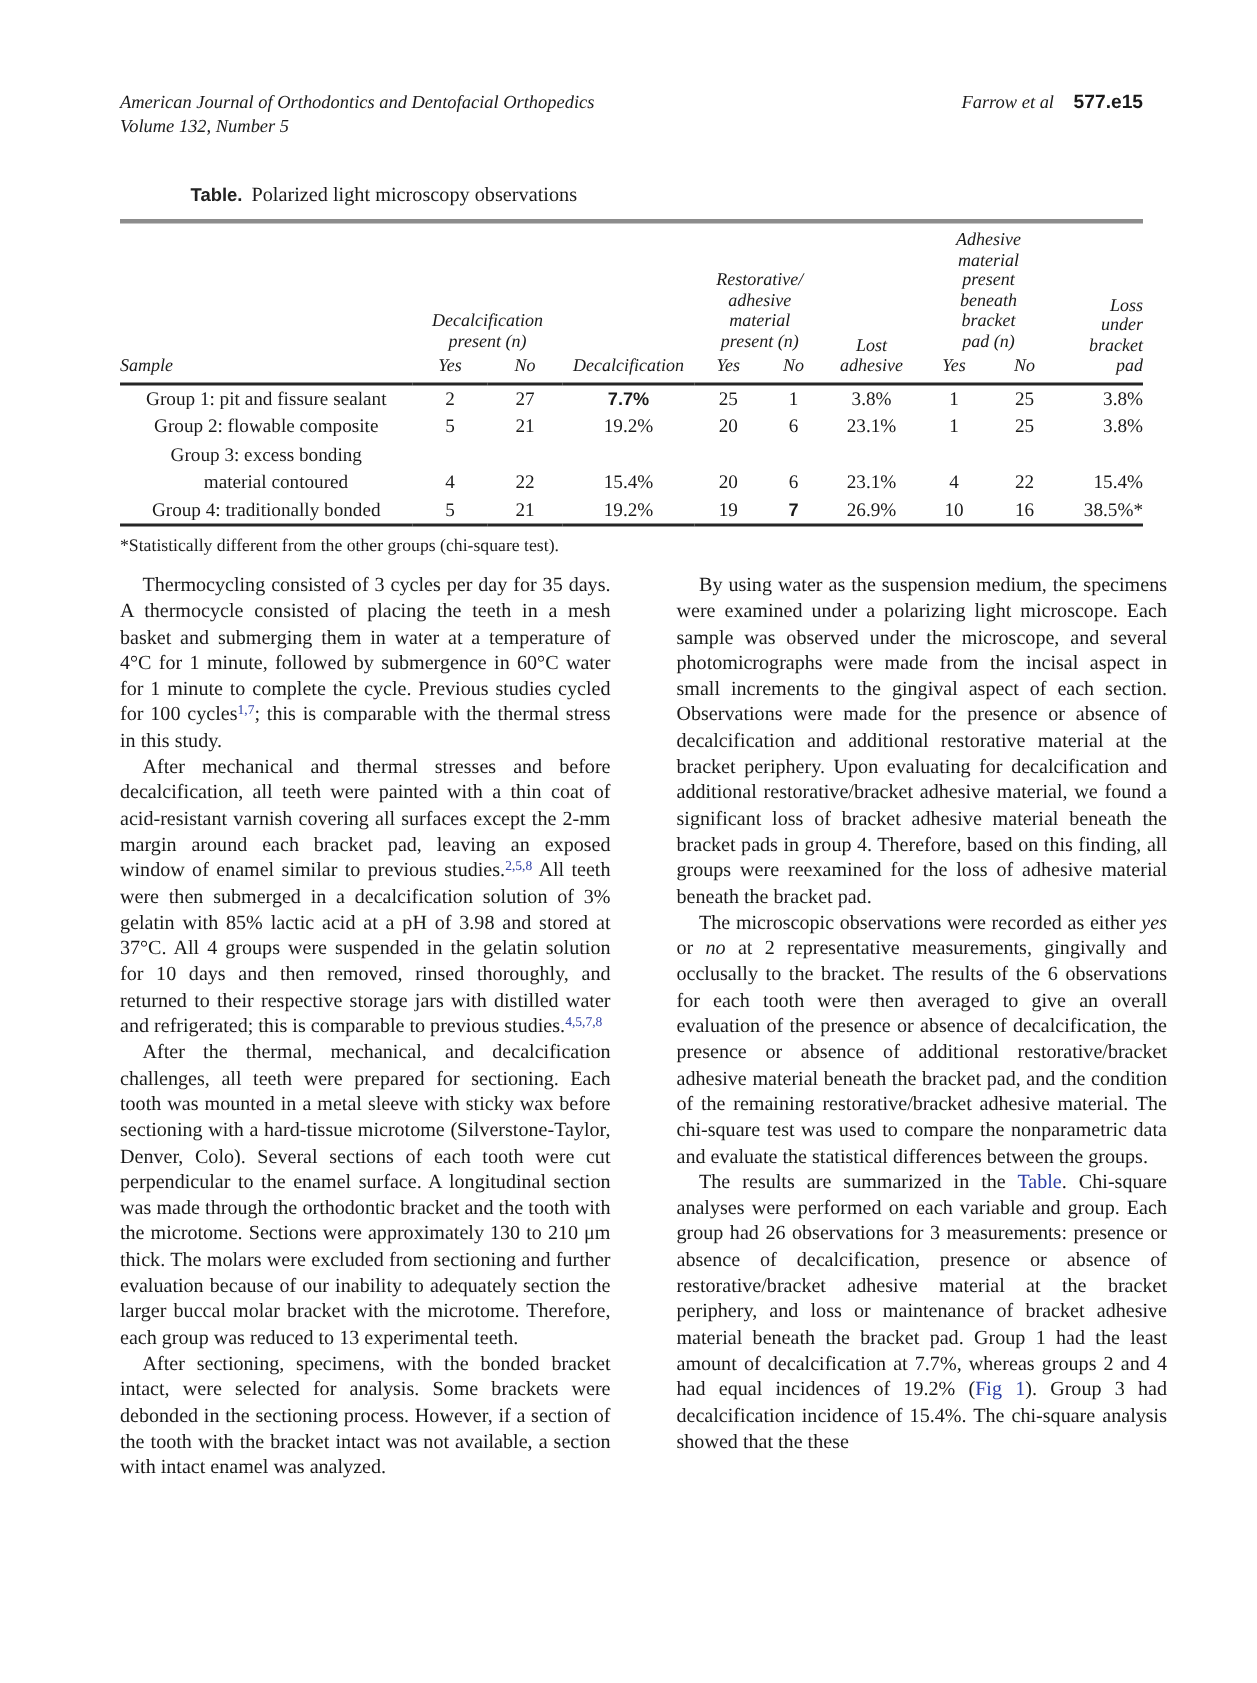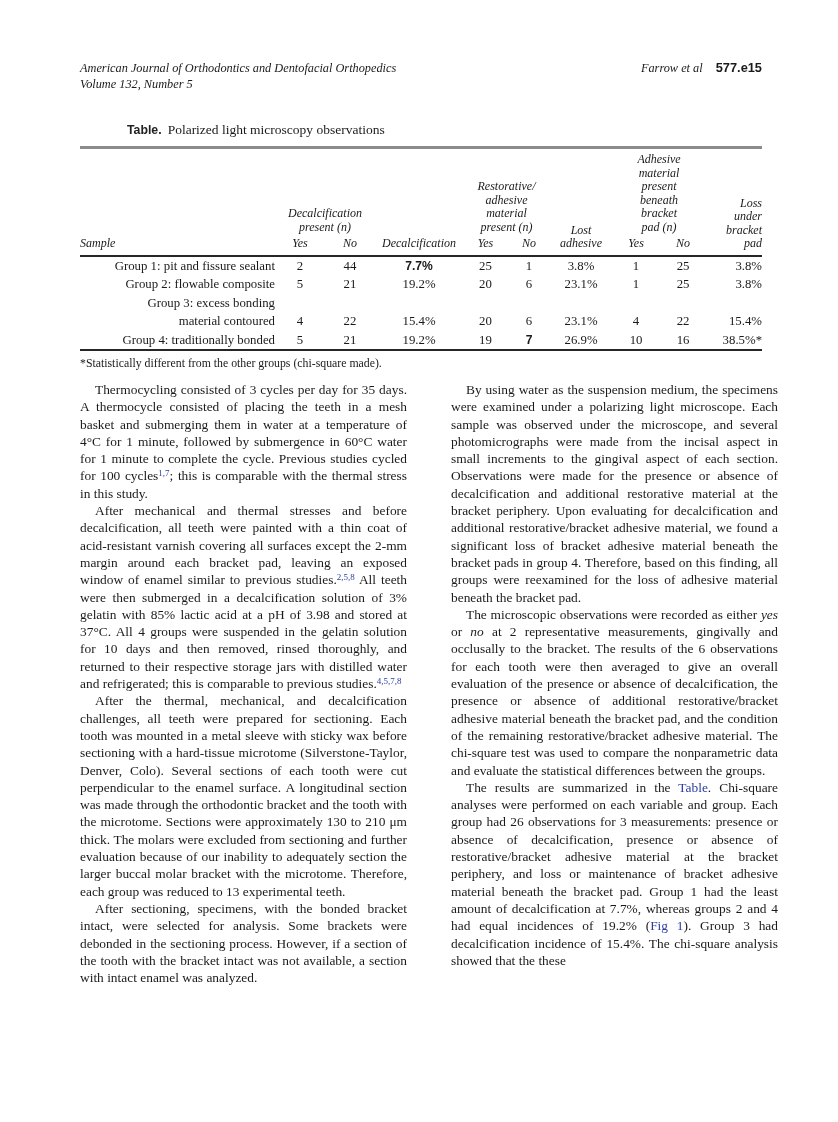--- a/index.html
+++ b/index.html
@@ -40,21 +40,21 @@
   .h-sample { text-align:left; }
   .h-center { text-align:center; }
   .h-right  { text-align:right; }
   .pre, .glabel { white-space:pre-line; }
   .h-group { text-align:center; padding-bottom:0; }
   .glabel { display:block; }
   .gline { border-bottom:1px solid #3a3a3a; width:74%; margin:2px auto 0 auto; height:0; }
   .h-yn { text-align:center; padding-top:3px; }
   td { font-size:12.8px; line-height:14.5px; padding:2px 0; white-space:nowrap;
        overflow:visible; }
-  td.c-sample { text-align:right; }
+  td.c-sample { text-align:center; }
   td.c-sample.indent { padding-left:13px; }
   td.c-center { text-align:center; }
   td.c-right { text-align:right; }
   td.emph { font-family:"Liberation Sans", sans-serif; font-weight:bold; font-size:12.1px; }
   .footnote { font-size:11.8px; margin-top:5px; }
   
   .body-cols {
     position:absolute; top:381px; left:80px; width:682px;
     display:flex; gap:44px;
   }
@@ -144,21 +144,21 @@
           <th class="h-yn">Yes</th>
           <th class="h-yn">No</th>
           <th class="h-yn">Yes</th>
           <th class="h-yn">No</th>
         </tr>
       </thead>
       <tbody>
           <tr>
             <td class="c-sample">Group 1: pit and fissure sealant</td>
             <td class="c-center">2</td>
-            <td class="c-center">44</td>
+            <td class="c-center">27</td>
             <td class="c-center emph">7.7%</td>
             <td class="c-center">25</td>
             <td class="c-center">1</td>
             <td class="c-center">3.8%</td>
             <td class="c-center">1</td>
             <td class="c-center">25</td>
             <td class="c-right">3.8%</td>
           </tr>
           <tr>
             <td class="c-sample">Group 2: flowable composite</td>
@@ -203,21 +203,21 @@
             <td class="c-center">19.2%</td>
             <td class="c-center">19</td>
             <td class="c-center emph">7</td>
             <td class="c-center">26.9%</td>
             <td class="c-center">10</td>
             <td class="c-center">16</td>
             <td class="c-right">38.5%*</td>
           </tr>
         </tbody>
     </table>
-    <p class="footnote">*Statistically different from the other groups (chi-square made).</p>
+    <p class="footnote">*Statistically different from the other groups (chi-square test).</p>
   </div>
 
   <div class="body-cols">
     <div class="col">
         <p class="para"><span>Thermocycling consisted of 3 cycles per day for 35 days. A thermocycle consisted of placing the teeth in a mesh basket and submerging them in water at a temperature of 4°C for 1 minute, followed by submergence in 60°C water for 1 minute to complete the cycle. Previous studies cycled for 100 cycles</span><sup class="cite">1,7</sup><span>; this is comparable with the thermal stress in this study.</span></p>
         <p class="para"><span>After mechanical and thermal stresses and before decalcification, all teeth were painted with a thin coat of acid-resistant varnish covering all surfaces except the 2-mm margin around each bracket pad, leaving an exposed window of enamel similar to previous studies.</span><sup class="cite">2,5,8</sup><span> All teeth were then submerged in a decalcification solution of 3% gelatin with 85% lactic acid at a pH of 3.98 and stored at 37°C. All 4 groups were suspended in the gelatin solution for 10 days and then removed, rinsed thoroughly, and returned to their respective storage jars with distilled water and refrigerated; this is comparable to previous studies.</span><sup class="cite">4,5,7,8</sup></p>
         <p class="para"><span>After the thermal, mechanical, and decalcification challenges, all teeth were prepared for sectioning. Each tooth was mounted in a metal sleeve with sticky wax before sectioning with a hard-tissue microtome (Silverstone-Taylor, Denver, Colo). Several sections of each tooth were cut perpendicular to the enamel surface. A longitudinal section was made through the orthodontic bracket and the tooth with the microtome. Sections were approximately 130 to 210 μm thick. The molars were excluded from sectioning and further evaluation because of our inability to adequately section the larger buccal molar bracket with the microtome. Therefore, each group was reduced to 13 experimental teeth.</span></p>
         <p class="para"><span>After sectioning, specimens, with the bonded bracket intact, were selected for analysis. Some brackets were debonded in the sectioning process. However, if a section of the tooth with the bracket intact was not available, a section with intact enamel was analyzed.</span></p>
       </div>
     <div class="col">

